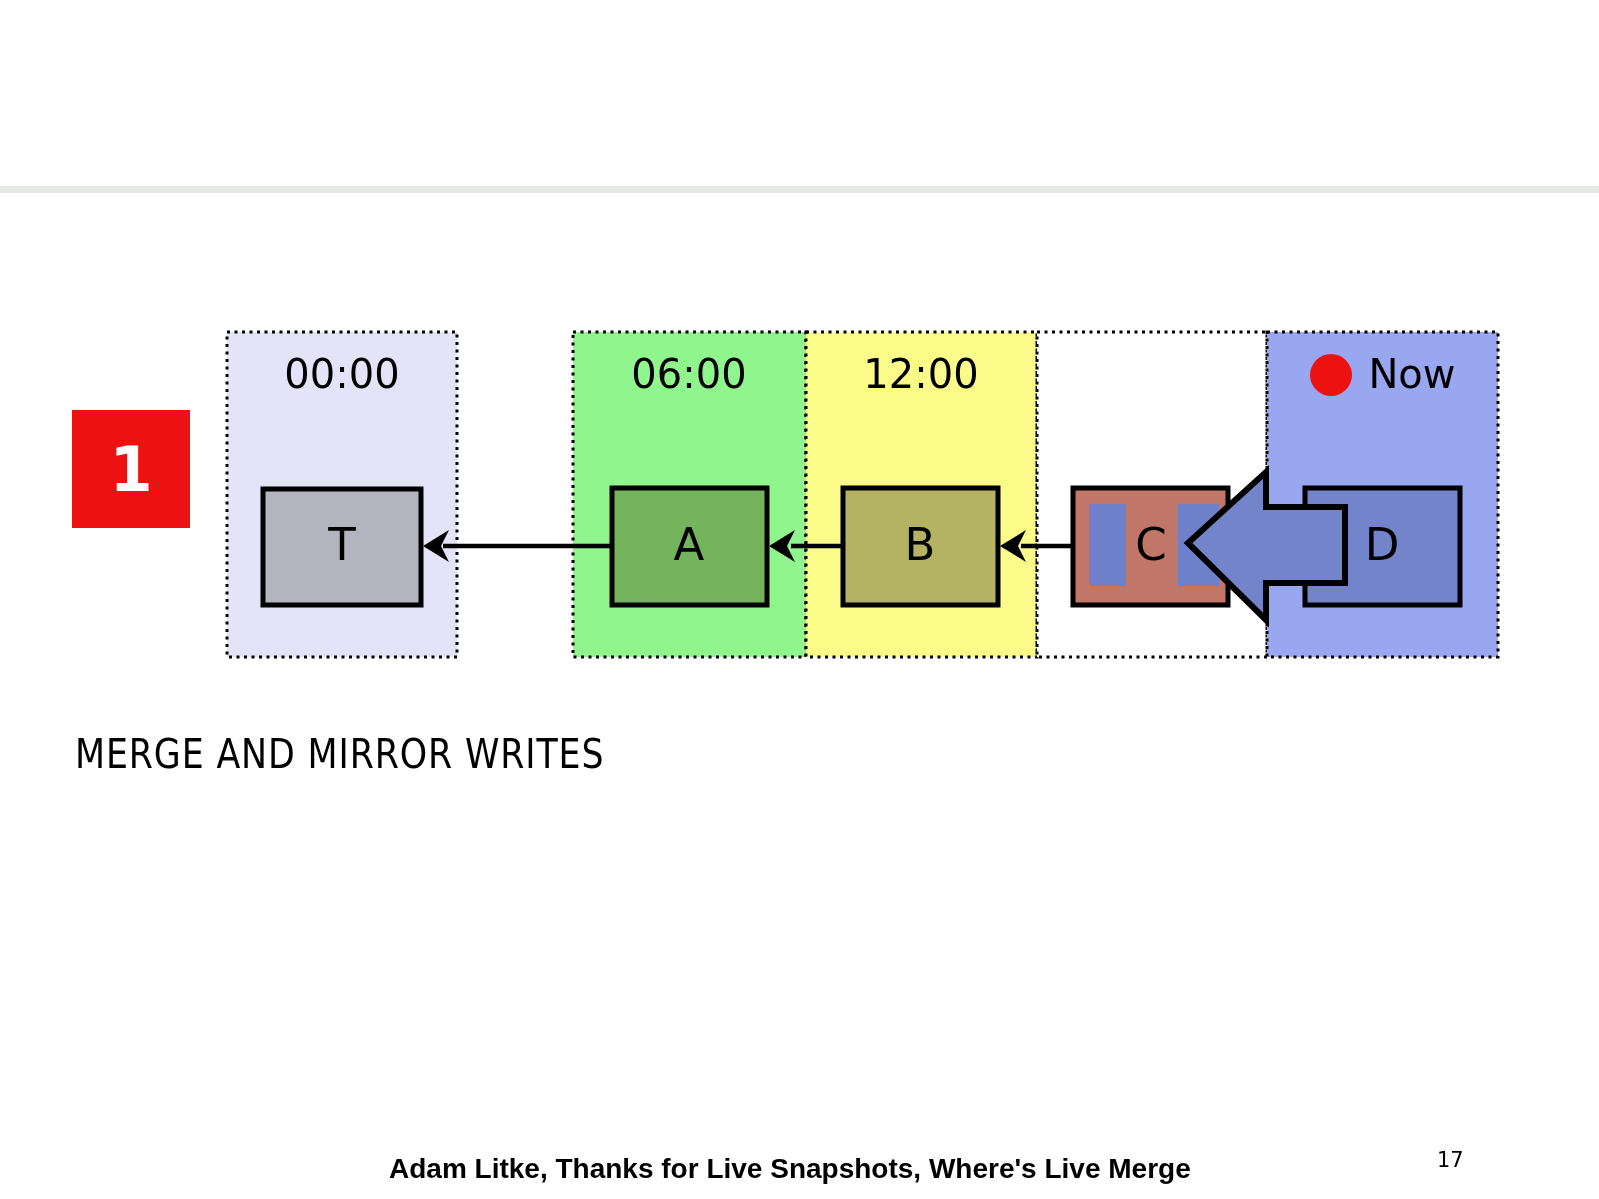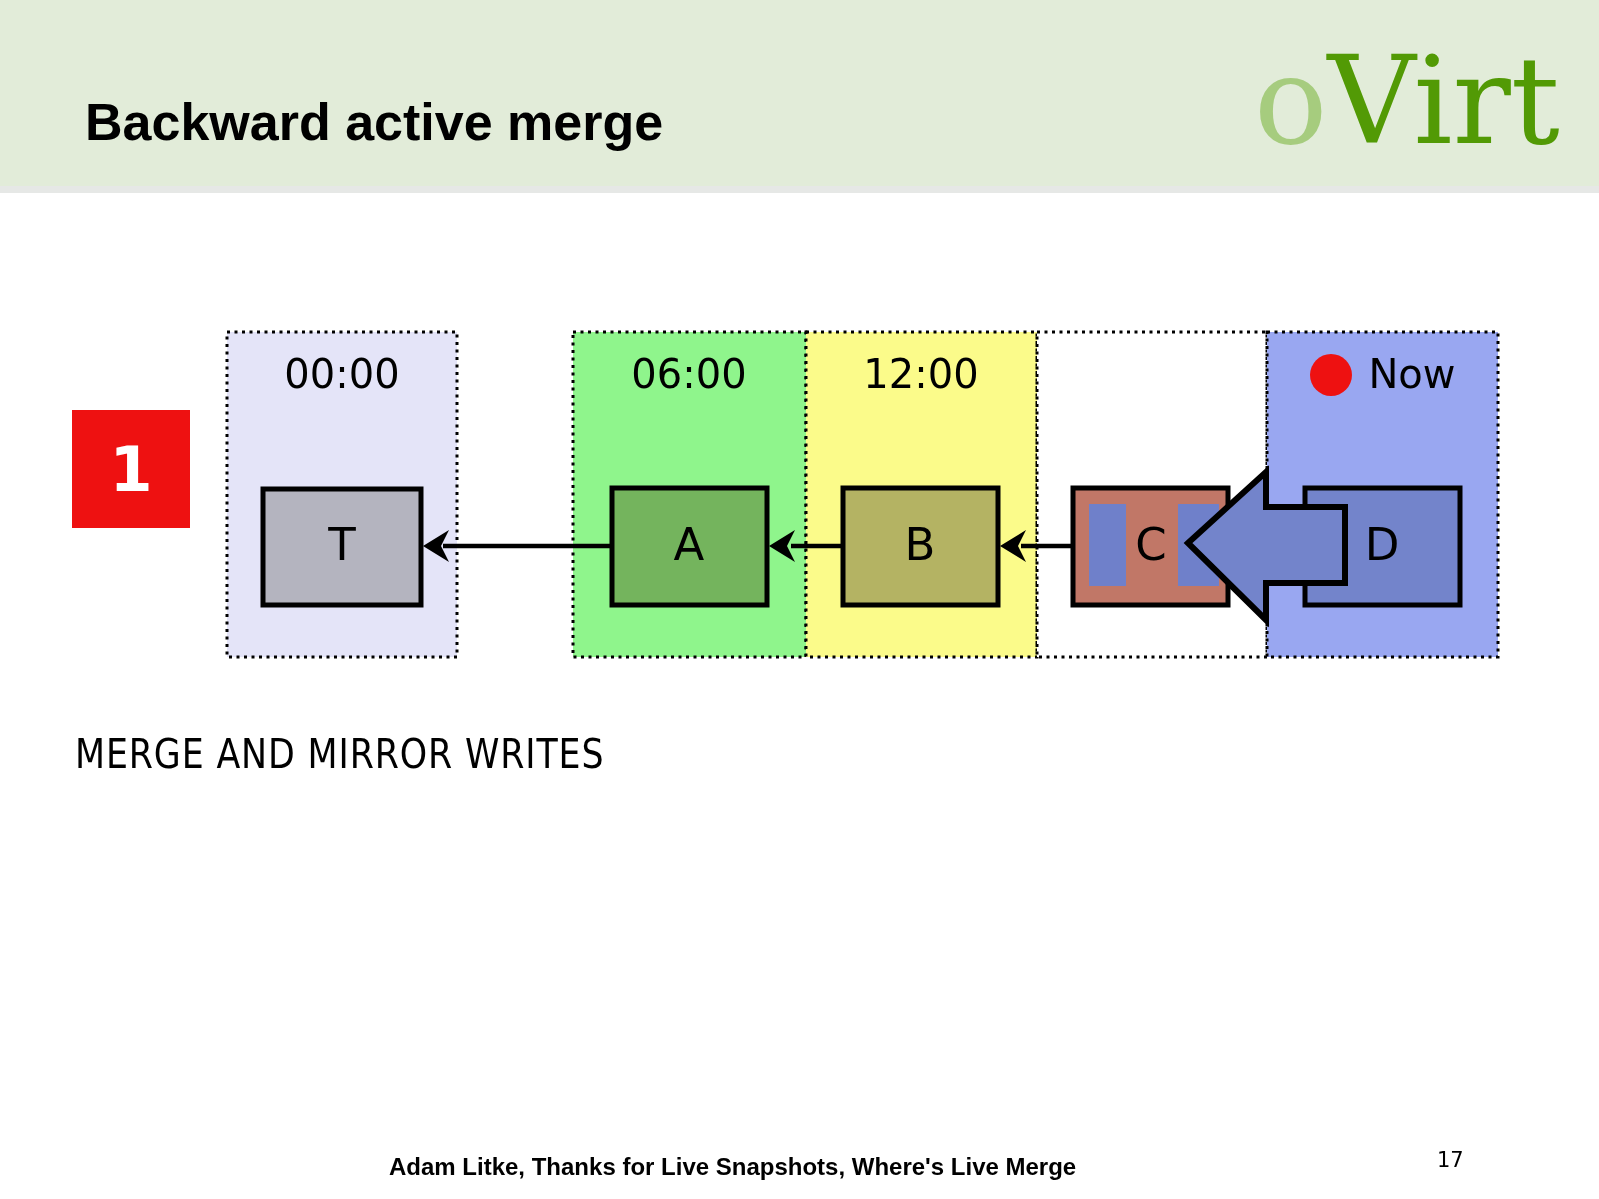--- a/index.html
+++ b/index.html
@@ -12,41 +12,37 @@
   .logo{position:absolute;left:1254px;top:40px;font-family:"DejaVu Serif",serif;
         font-size:122px;line-height:1;white-space:nowrap;}
   .logo-o{color:#a6cc7e;}
   .logo-virt{color:#529a05;}
   .badge{position:absolute;left:72px;top:410px;width:118px;height:118px;background:#ee1111;
          display:flex;align-items:center;justify-content:center;
          color:#fff;font-weight:bold;font-size:62px;font-family:"DejaVu Sans",sans-serif;}
   .caption{position:absolute;left:75px;top:734px;font-size:40px;line-height:40px;color:#000;
            letter-spacing:1px;transform:scaleX(0.87);transform-origin:left;white-space:nowrap;}
   .footer-credit{position:absolute;left:389px;top:1153px;font-family:"Liberation Sans",sans-serif;
-                 font-weight:bold;font-size:24px;color:#000;white-space:nowrap;}
+                 font-weight:bold;font-size:28px;color:#000;white-space:nowrap;}
   .page-number{position:absolute;left:1437px;top:1148px;font-size:21px;color:#000;}
   svg.diagram{position:absolute;left:0;top:0;}
   .panel{stroke:#000;stroke-width:3;stroke-dasharray:3 4.5;}
   .vol{stroke:#000;stroke-width:5;}
   .stripe{stroke:none;}
   .big-arrow{stroke:#000;stroke-width:6;stroke-linejoin:miter;}
   .link{stroke:#000;stroke-width:4.5;}
   .head{fill:#000;stroke:none;}
   .time-label{font-family:"DejaVu Sans",sans-serif;font-size:40px;fill:#000;}
   .vol-label{font-family:"DejaVu Sans",sans-serif;font-size:45px;fill:#000;}
 </style>
 </head>
 <body>
 
 <div class="slide">
 
-  <div class="header">
-    <div class="title">Backward active merge</div>
-    <div class="logo"><span class="logo-o">o</span><span class="logo-virt">Virt</span></div>
-  </div>
   <div class="header-strip"></div>
 
   <div class="badge">1</div>
 
   <svg class="diagram" width="1599" height="1199" viewBox="0 0 1599 1199">
 
     <rect class="panel" x="227" y="332" width="230" height="325" fill="#e4e4f8"></rect>
     <rect class="panel" x="573" y="332" width="233" height="325" fill="#8ff58c"></rect>
     <rect class="panel" x="806" y="332" width="231" height="325" fill="#fbfb8a"></rect>
     <rect class="panel" x="1037" y="332" width="230" height="325" fill="#ffffff"></rect>

